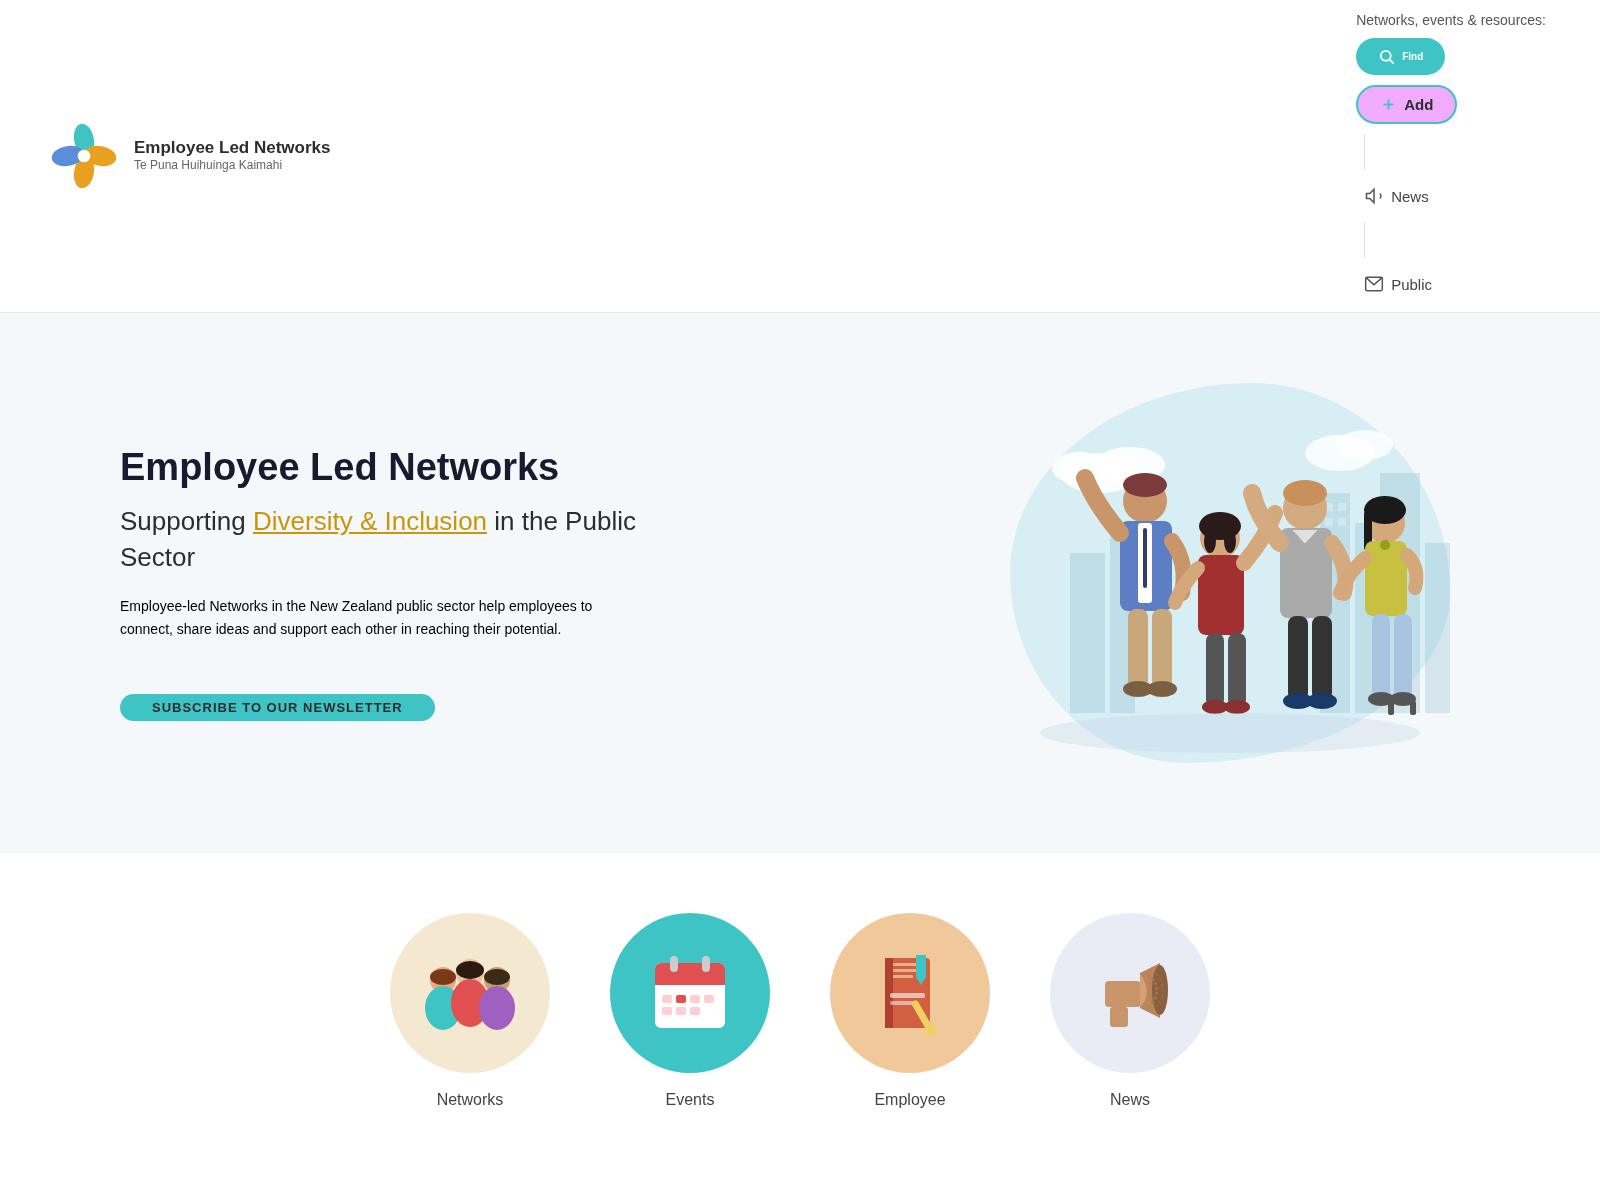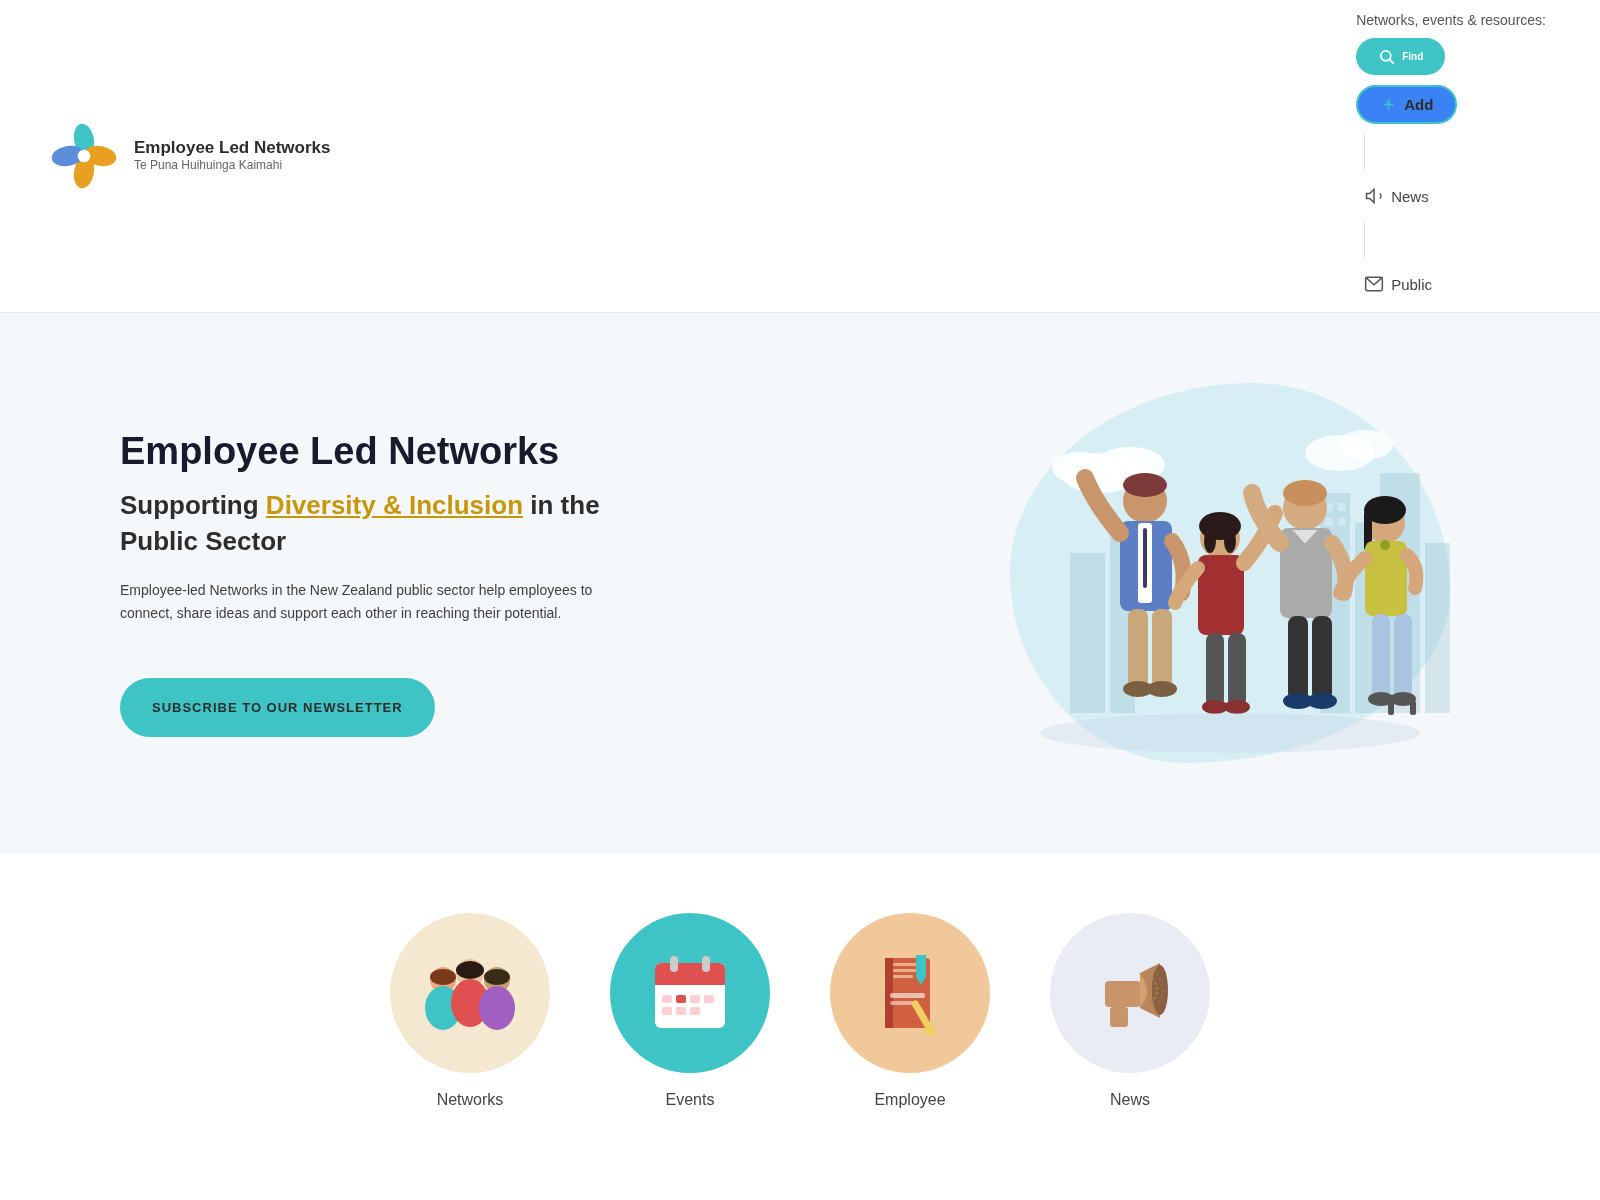--- a/index.html
+++ b/index.html
@@ -59,21 +59,21 @@
       border-radius: 30px;
       padding: 10px 22px;
       font-size: 10px;
       font-weight: 600;
       cursor: pointer;
     }
     .btn-add {
       display: flex;
       align-items: center;
       gap: 7px;
-      background: #3b82f6;
+      background: #f0abfc;
       color: #2d2d2d;
       border: 2px solid #3ec4c4;
       border-radius: 30px;
       padding: 9px 22px;
       font-size: 15px;
       font-weight: 600;
       cursor: pointer;
     }
     .nav-divider {
       width: 1px;
@@ -109,44 +109,44 @@
     }
     .hero-title {
       font-size: 38px;
       font-weight: 800;
       color: #1a1a2e;
       margin-bottom: 14px;
       line-height: 1.2;
     }
     .hero-subtitle {
       font-size: 26px;
-      font-weight: 700;
+      font-weight: 400;
       color: #2d2d2d;
       margin-bottom: 20px;
       line-height: 1.35;
     }
     .highlight {
       color: #c8960a;
       text-decoration: underline;
       text-decoration-color: #c8960a;
     }
     .hero-desc {
       font-size: 14px;
-      color: #404040;
+      color: #000000;
       line-height: 1.7;
       margin-bottom: 16px;
     }
     .btn-subscribe {
       margin-top: 36px;
       display: inline-block;
       background: #3ec4c4;
       color: #2d2d2d;
       border: none;
       border-radius: 30px;
-      padding: 22px 32px;
+      padding: 6px 32px;
       font-size: 13px;
       font-weight: 700;
       letter-spacing: 1px;
       cursor: pointer;
       text-transform: uppercase;
     }
 
     
     .hero-illustration {
       position: relative;

